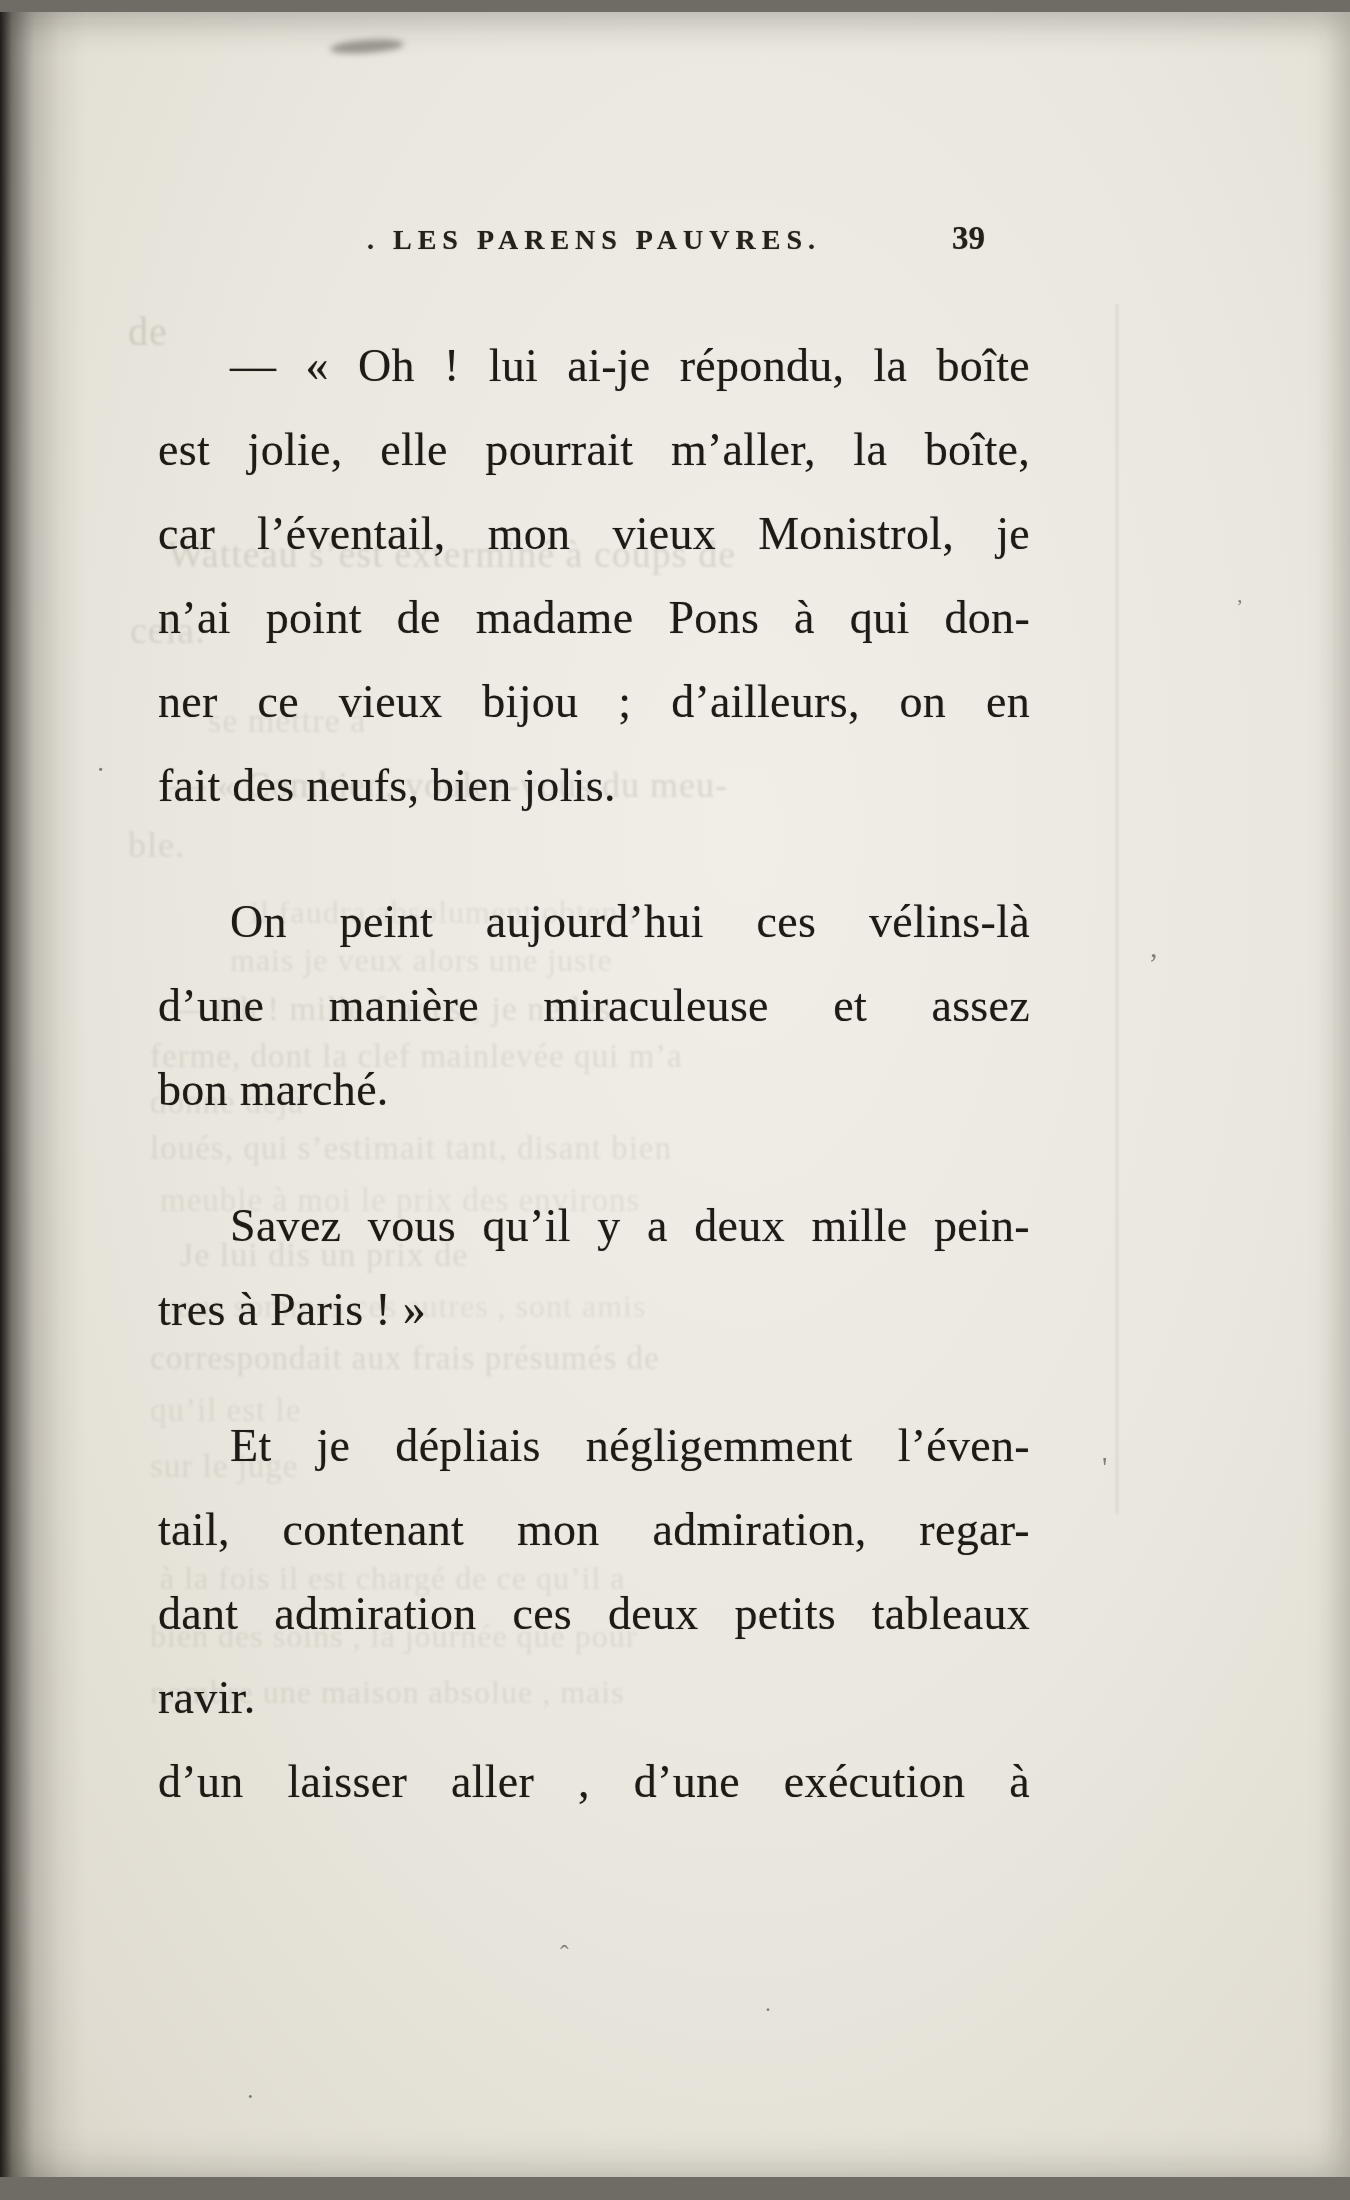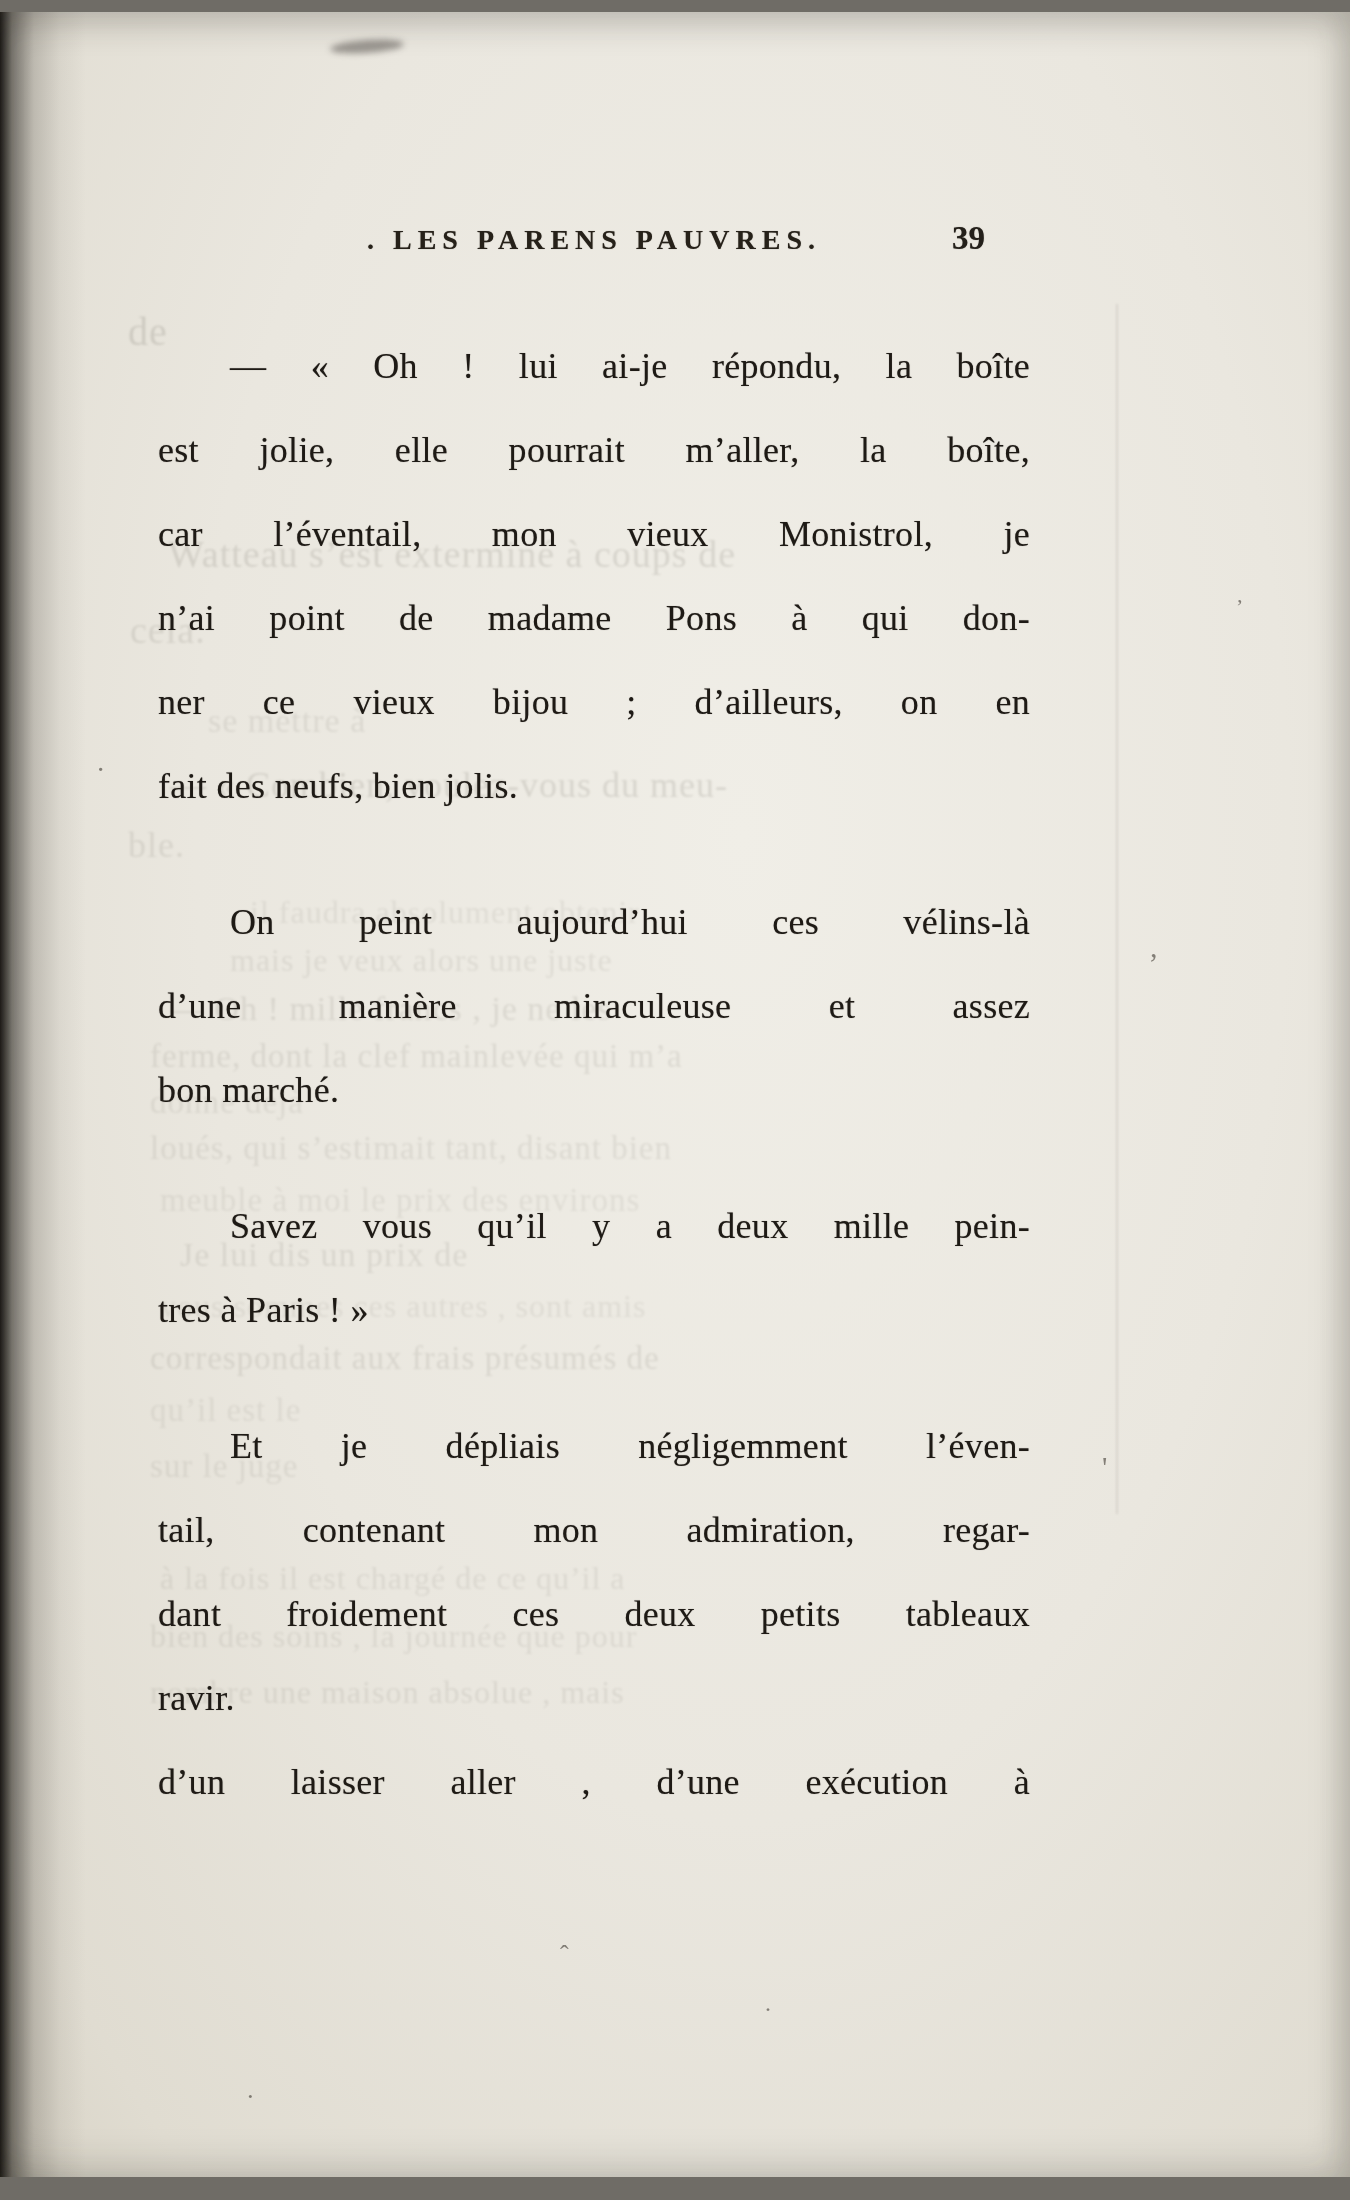--- a/index.html
+++ b/index.html
@@ -43,21 +43,21 @@
     position:absolute;right:45px;top:-4px;
     font-size:33px;font-weight:bold;color:#24201a;
     text-shadow:0 0 1px rgba(35,30,24,0.45);
   }
   .text-block{
     position:absolute;left:158px;top:312px;width:872px;
     z-index:2;
   }
   .paragraph{margin:0 0 52px 0;}
   .line{
-    font-size:36px;line-height:84px;
+    font-size:46px;line-height:84px;
     color:#1e1a15;
     letter-spacing:0.3px;
     text-align:justify;
     text-shadow:0 0 1px rgba(30,25,20,0.40);
   }
   .line.justified{text-align-last:justify;}
   .line.indent{text-indent:72px;}
   .ghost-layer{position:absolute;inset:0;z-index:1;pointer-events:none;}
   .ghost{
     position:absolute;
@@ -134,21 +134,21 @@
         <div class="line justified">d’une manière miraculeuse et assez</div>
         <div class="line">bon marché.</div>
       </div>
       <div class="paragraph">
         <div class="line justified indent">Savez vous qu’il y a deux mille pein-</div>
         <div class="line">tres à Paris ! »</div>
       </div>
       <div class="paragraph">
         <div class="line justified indent">Et je dépliais négligemment l’éven-</div>
         <div class="line justified">tail, contenant mon admiration, regar-</div>
-        <div class="line justified">dant froidement ces deux petits tableaux</div>
+        <div class="line justified">dant admiration ces deux petits tableaux</div>
         <div class="line">ravir.</div>
         <div class="line justified">d’un laisser aller , d’une exécution à</div>
       </div>
     </div>
 
   <div class="vignette"></div>
 <div class="mark" style="left: 1150px; top: 918px; font-size: 30px;">,</div>
     <div class="mark" style="left: 1102px; top: 1438px; font-size: 30px;">'</div>
     <div class="mark" style="left: 96px; top: 742px; font-size: 28px;">·</div>
     <div class="mark" style="left: 246px; top: 2070px; font-size: 26px;">·</div>

